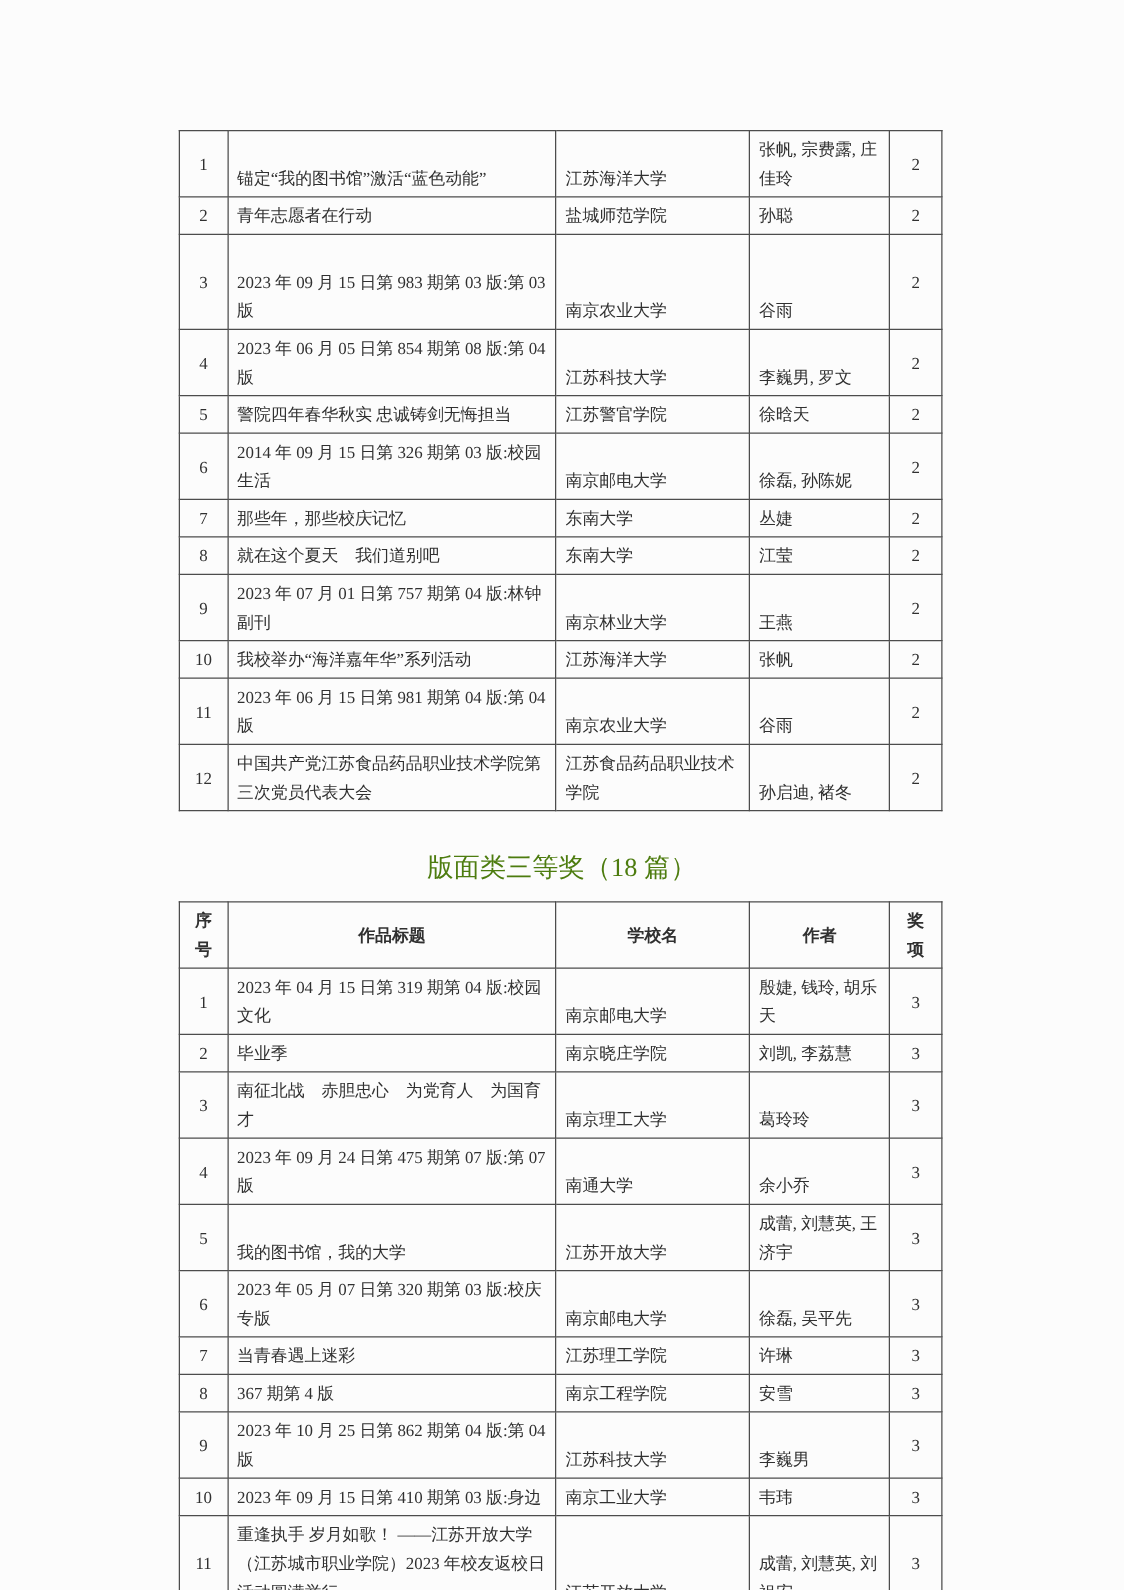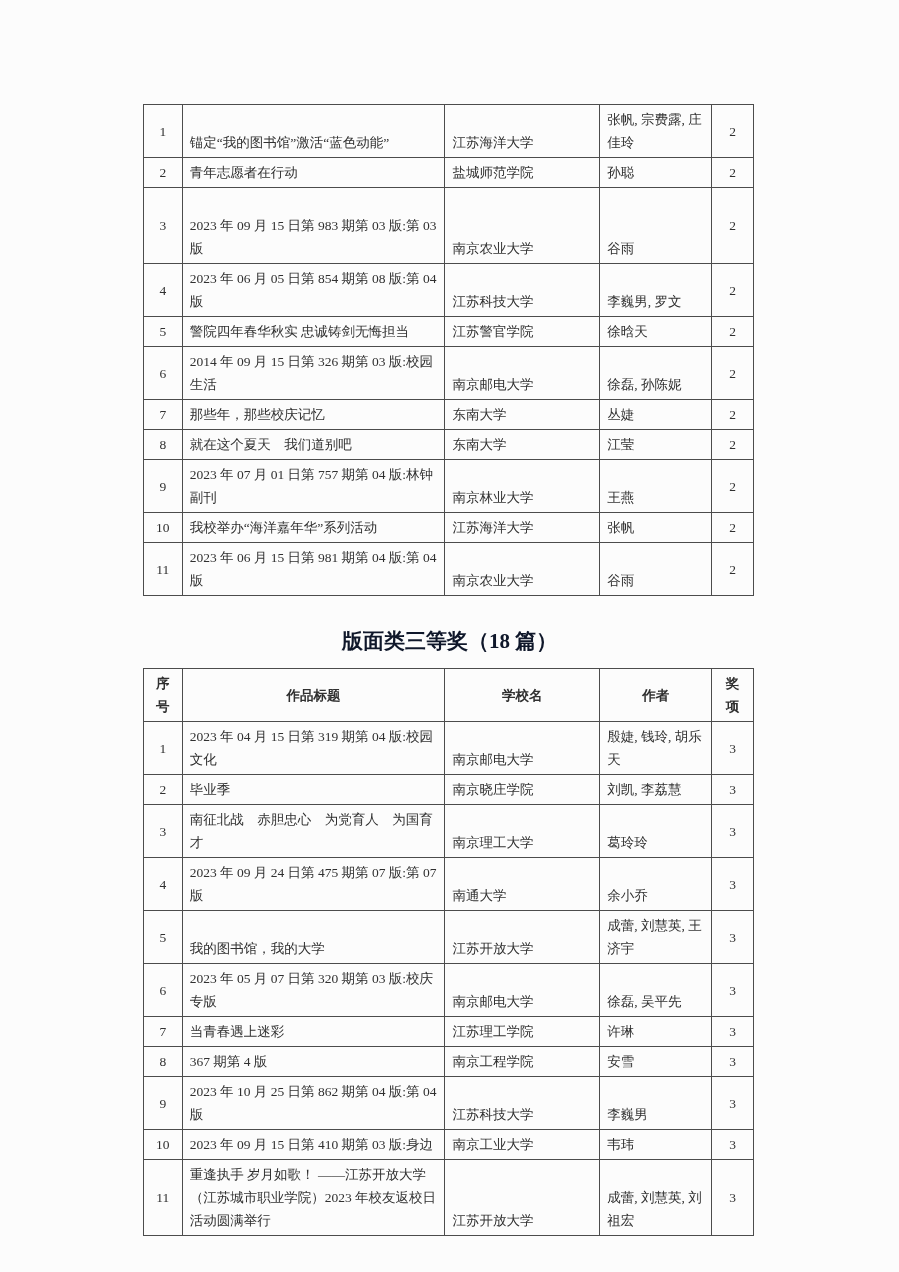--- a/index.html
+++ b/index.html
@@ -51,22 +51,22 @@
   }
   td.c-title, td.c-school, td.c-author {
     text-align: left;
     vertical-align: bottom;
   }
   td.c-title { white-space: pre-line; }
   .section-heading {
     margin: 31px 0 13px 0;
     text-align: center;
     font-size: 21px;
-    font-weight: 700;
-    color: #0f172a;
+    font-weight: 400;
+    color: #4d7c0f;
   }
 </style>
 </head>
 <body>
 
 <div class="page">
   <div class="content">
 
     <table class="award-table">
       <colgroup>
@@ -146,20 +146,27 @@
     <td class="c-title">我校举办“海洋嘉年华”系列活动</td>
     <td class="c-school">江苏海洋大学</td>
     <td class="c-author">张帆</td>
     <td class="c-award">2</td>
   </tr>
           <tr>
     <td class="c-no">11</td>
     <td class="c-title">2023 年 06 月 15 日第 981 期第 04 版:第 04 版</td>
     <td class="c-school">南京农业大学</td>
     <td class="c-author">谷雨</td>
+    <td class="c-award">2</td>
+  </tr>
+          <tr>
+    <td class="c-no">12</td>
+    <td class="c-title">中国共产党江苏食品药品职业技术学院第三次党员代表大会</td>
+    <td class="c-school">江苏食品药品职业技术学院</td>
+    <td class="c-author">孙启迪, 褚冬</td>
     <td class="c-award">2</td>
   </tr>
         </tbody>
     </table>
 
     <div class="section-heading">版面类三等奖（18 篇）</div>
 
     <table class="award-table">
       <colgroup>
         <col class="col-no">

